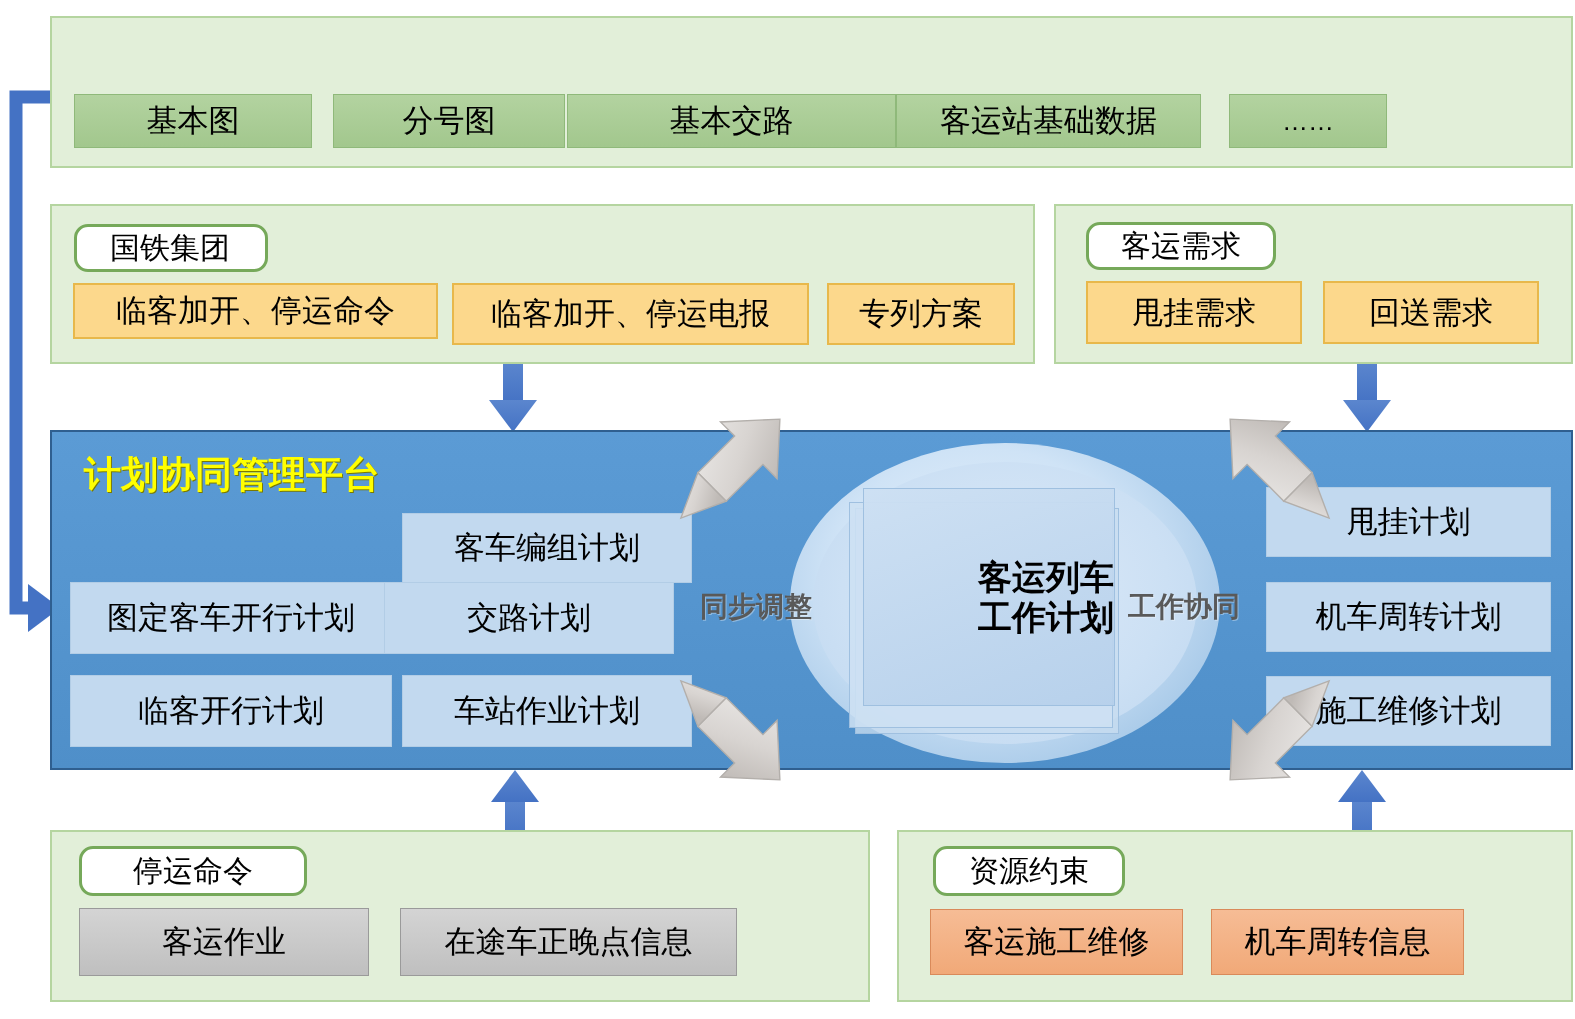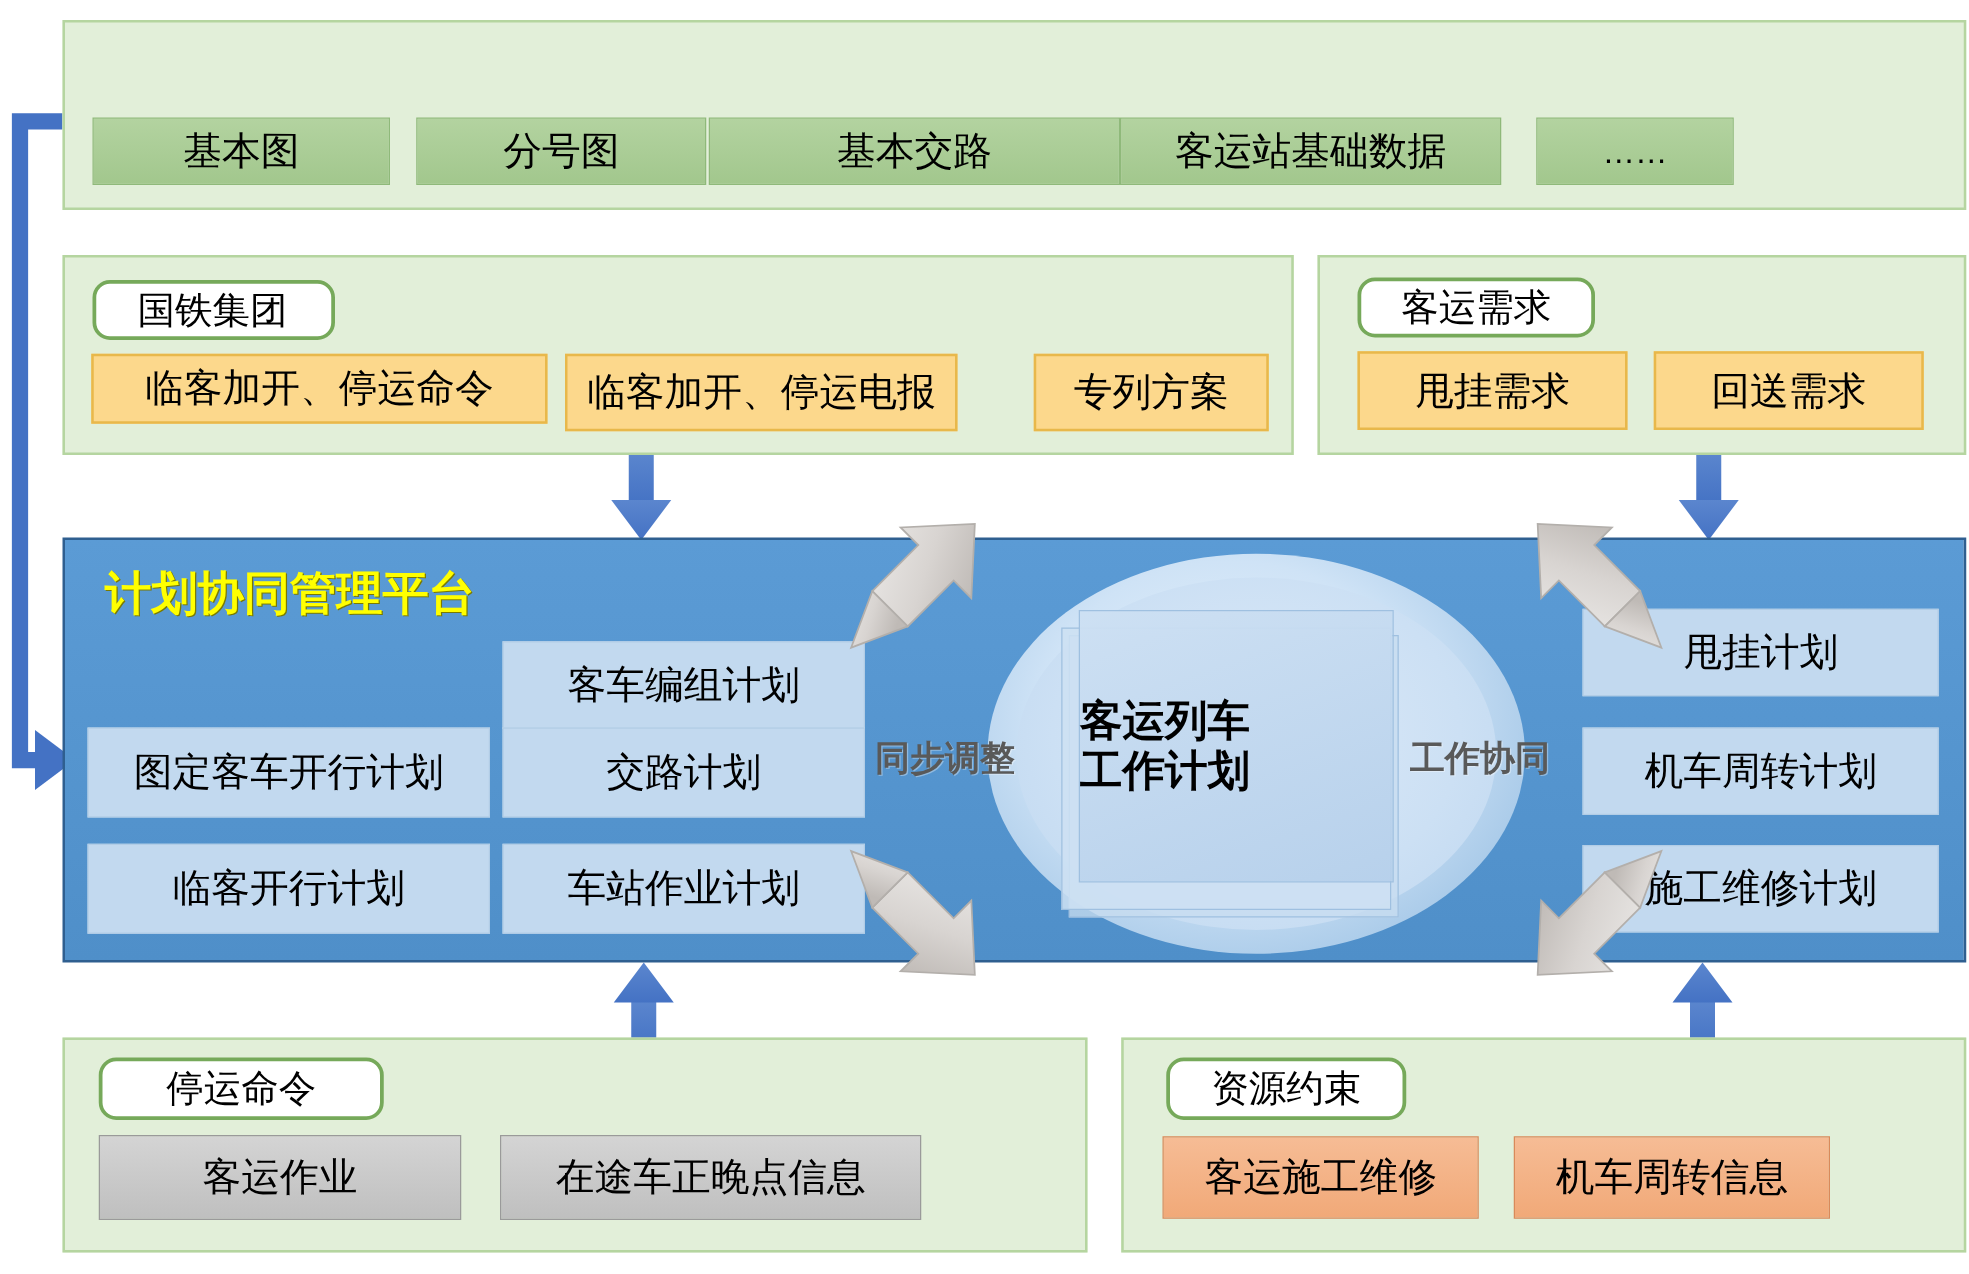--- a/index.html
+++ b/index.html
@@ -66,21 +66,21 @@
     background: radial-gradient(ellipse at 50% 45%, #ddeaf8 0%, #cce0f4 60%, #bdd6ef 100%);
   }
   .card {
     position: absolute;
     background: rgba(200,220,240,0.78);
     border: 1px solid #9fc0e0;
   }
   .card2 { background: rgba(205,224,243,0.88); }
   .card3 {
     background: linear-gradient(160deg, rgba(205,224,243,0.95), rgba(182,208,235,0.95));
-    display: flex; align-items: center; justify-content: flex-start;
+    display: flex; align-items: center; justify-content: flex-end;
   }
   #center-label {
     font-size: 34px; font-weight: bold; color: #000; line-height: 1.18;
     text-align: center; white-space: nowrap;
   }
 
   
   .side-label {
     position: absolute;
     font-size: 28px; font-weight: bold; color: #595959;
@@ -154,21 +154,21 @@
     <span>……</span>
   </div>
 
   <div class="panel" style="left:50px; top:204px; width:985px; height:160px;"></div>
   <div class="chip" style="left:74px; top:224px; width:194px; height:48px;padding-left:12px;">
     <span>国铁集团</span>
   </div>
   <div class="box orange" style="left:73px; top:283px; width:365px; height:56px;">
     <span>临客加开、停运命令</span>
   </div>
-  <div class="box orange" style="left:452px; top:283px; width:314px; height:62px;">
+  <div class="box orange" style="left:452px; top:283px; width:357px; height:62px;">
     <span>临客加开、停运电报</span>
   </div>
   <div class="box orange" style="left:827px; top:283px; width:188px; height:62px;">
     <span>专列方案</span>
   </div>
 
   <div class="panel" style="left:1054px; top:204px; width:519px; height:160px;"></div>
   <div class="chip" style="left:1086px; top:222px; width:190px; height:48px;">
     <span>客运需求</span>
   </div>
@@ -240,21 +240,21 @@
   <div class="box lblue" style="left:70px; top:582px; width:322px; height:72px;">
     <span>图定客车开行计划</span>
   </div>
   <div class="box lblue" style="left:70px; top:675px; width:322px; height:72px;">
     <span>临客开行计划</span>
   </div>
 
   <div class="box lblue" style="left:402px; top:513px; width:290px; height:70px;">
     <span>客车编组计划</span>
   </div>
-  <div class="box lblue" style="left:402px; top:582px; width:290px; height:72px;">
+  <div class="box lblue" style="left:384px; top:582px; width:290px; height:72px;">
     <span>交路计划</span>
   </div>
   <div class="box lblue" style="left:402px; top:675px; width:290px; height:72px;">
     <span>车站作业计划</span>
   </div>
 
   <div class="box lblue" style="left:1266px; top:487px; width:285px; height:70px;">
     <span>甩挂计划</span>
   </div>
   <div class="box lblue" style="left:1266px; top:582px; width:285px; height:70px;">

